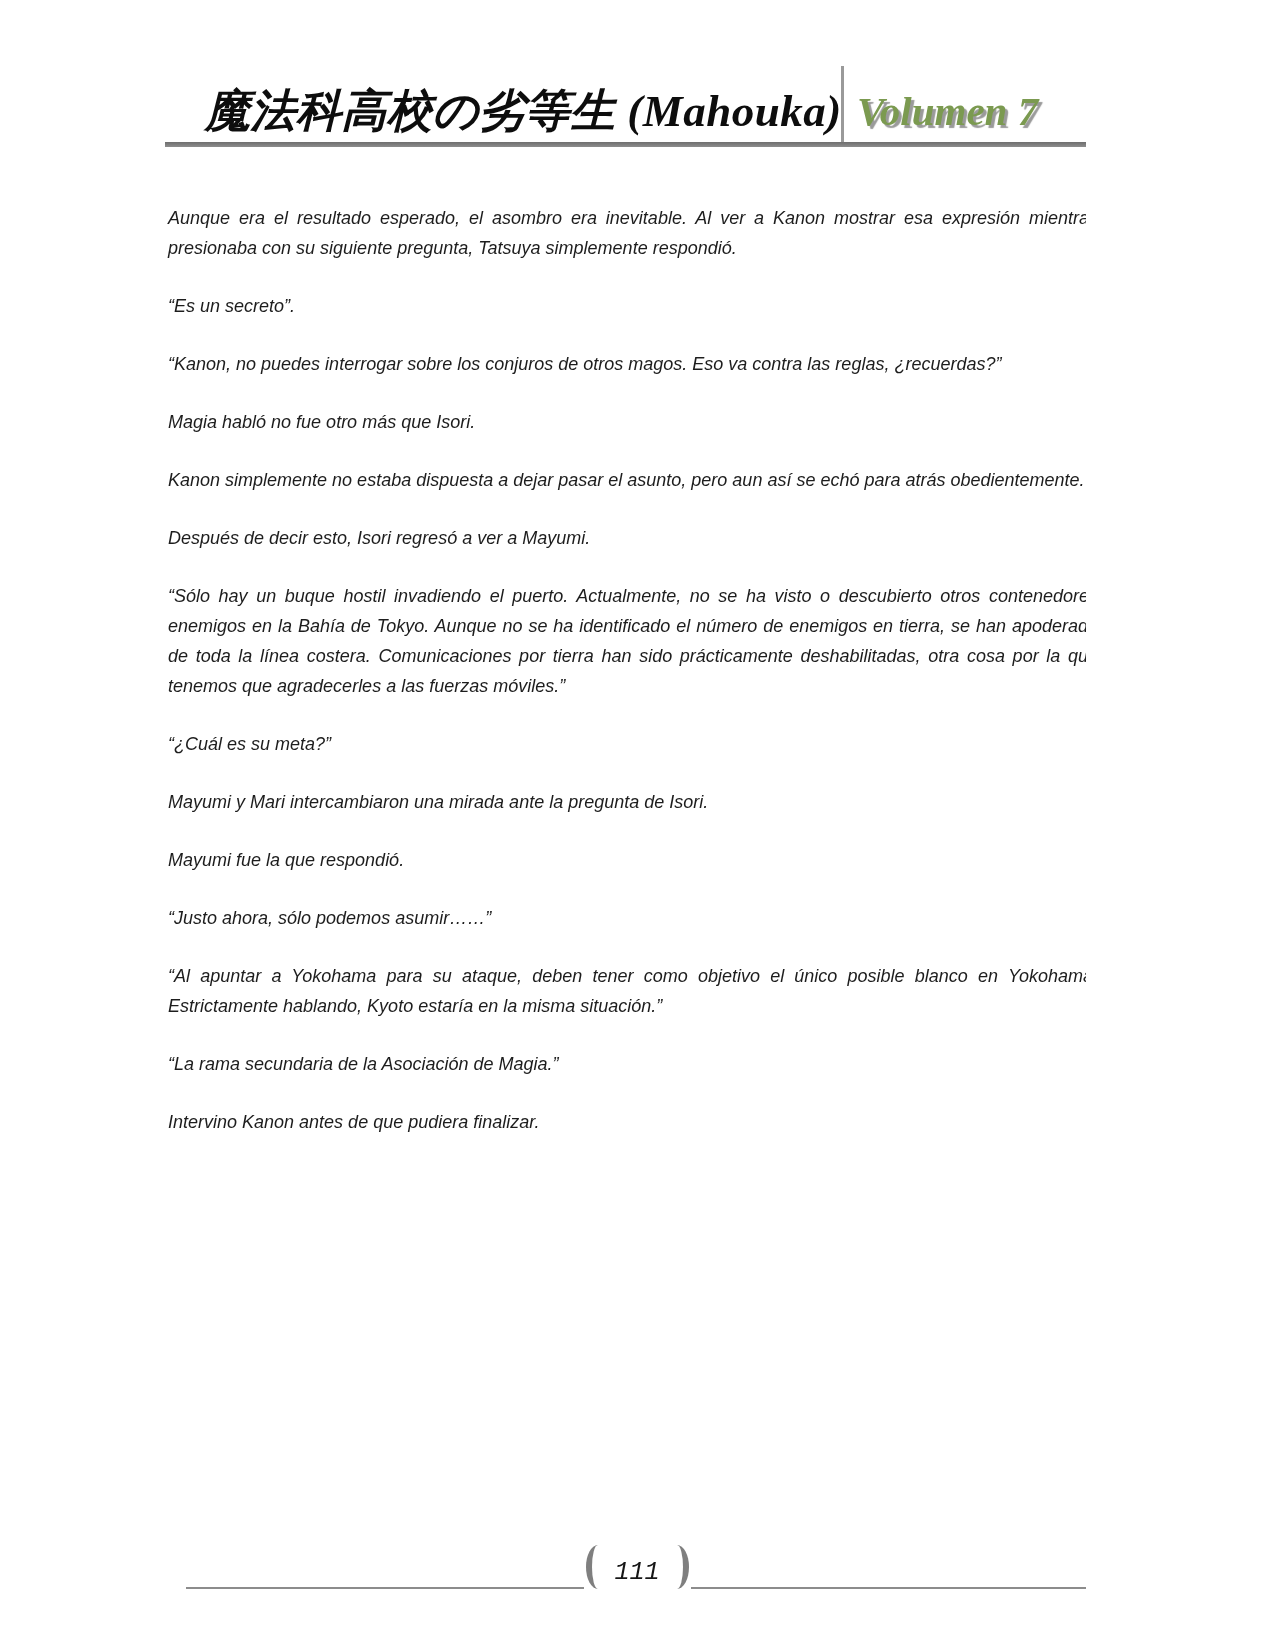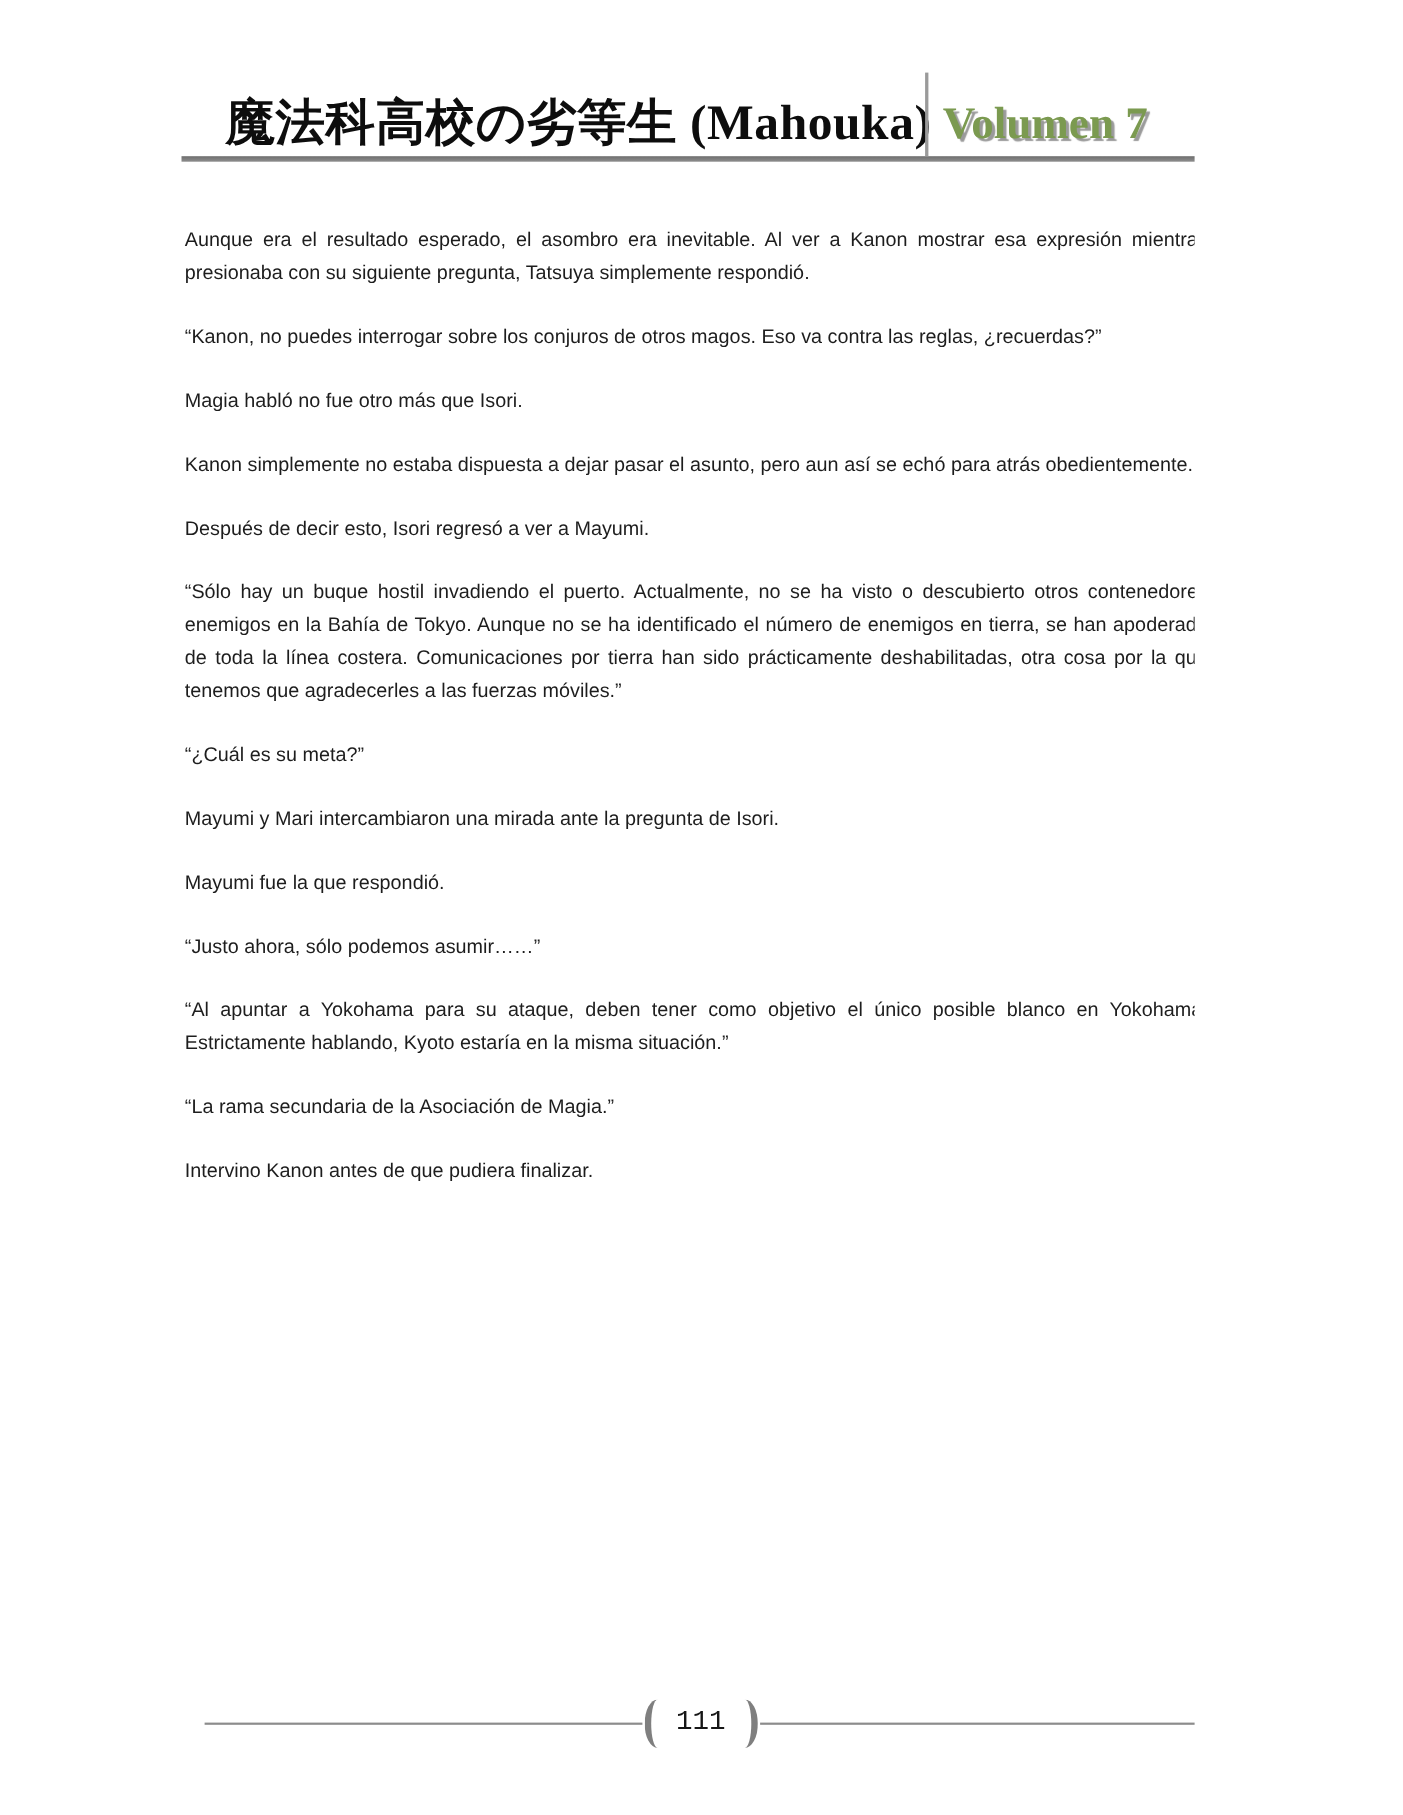--- a/index.html
+++ b/index.html
@@ -8,20 +8,21 @@
     background: #ffffff;
   }
   .page {
     position: relative;
     width: 1086px;
     height: 1650px;
     background: #ffffff;
     overflow: hidden;
     font-family: "Liberation Sans", "DejaVu Sans", sans-serif;
     color: #1d1d1d;
+    font-style: italic;
   }
 
   
   .header {
     position: absolute;
     left: 165px;
     top: 64px;
     width: 946px;
   }
   .header-row {
@@ -90,21 +91,21 @@
     color: #1d1d1d;
   }
 
   
   .footer {
     position: absolute;
     left: 186px;
     top: 1545px;
     width: 902px;
     display: flex;
-    align-items: center;
+    align-items: flex-end;
   }
   .footer-line {
     flex: 1;
     height: 2px;
     background: #8c8c8c;
   }
   .footer-bracket {
     flex: none;
     width: 13px;
     height: 44px;
@@ -142,20 +143,21 @@
       <div class="header-divider"></div>
       <div class="header-volume-cell">
         <span class="header-volume">Volumen 7</span>
       </div>
     </div>
     <div class="header-rule"></div>
   </div>
 
   <div class="content">
     <p>Aunque era el resultado esperado, el asombro era inevitable. Al ver a Kanon mostrar esa expresión mientras presionaba con su siguiente pregunta, Tatsuya simplemente respondió.</p>
+    <p>“Es un secreto”.</p>
     <p>“Kanon, no puedes interrogar sobre los conjuros de otros magos. Eso va contra las reglas, ¿recuerdas?”</p>
     <p>Magia habló no fue otro más que Isori.</p>
     <p>Kanon simplemente no estaba dispuesta a dejar pasar el asunto, pero aun así se echó para atrás obedientemente.</p>
     <p>Después de decir esto, Isori regresó a ver a Mayumi.</p>
     <p>“Sólo hay un buque hostil invadiendo el puerto. Actualmente, no se ha visto o descubierto otros contenedores enemigos en la Bahía de Tokyo. Aunque no se ha identificado el número de enemigos en tierra, se han apoderado de toda la línea costera. Comunicaciones por tierra han sido prácticamente deshabilitadas, otra cosa por la que tenemos que agradecerles a las fuerzas móviles.”</p>
     <p>“¿Cuál es su meta?”</p>
     <p>Mayumi y Mari intercambiaron una mirada ante la pregunta de Isori.</p>
     <p>Mayumi fue la que respondió.</p>
     <p>“Justo ahora, sólo podemos asumir……”</p>
     <p>“Al apuntar a Yokohama para su ataque, deben tener como objetivo el único posible blanco en Yokohama. Estrictamente hablando, Kyoto estaría en la misma situación.”</p>

